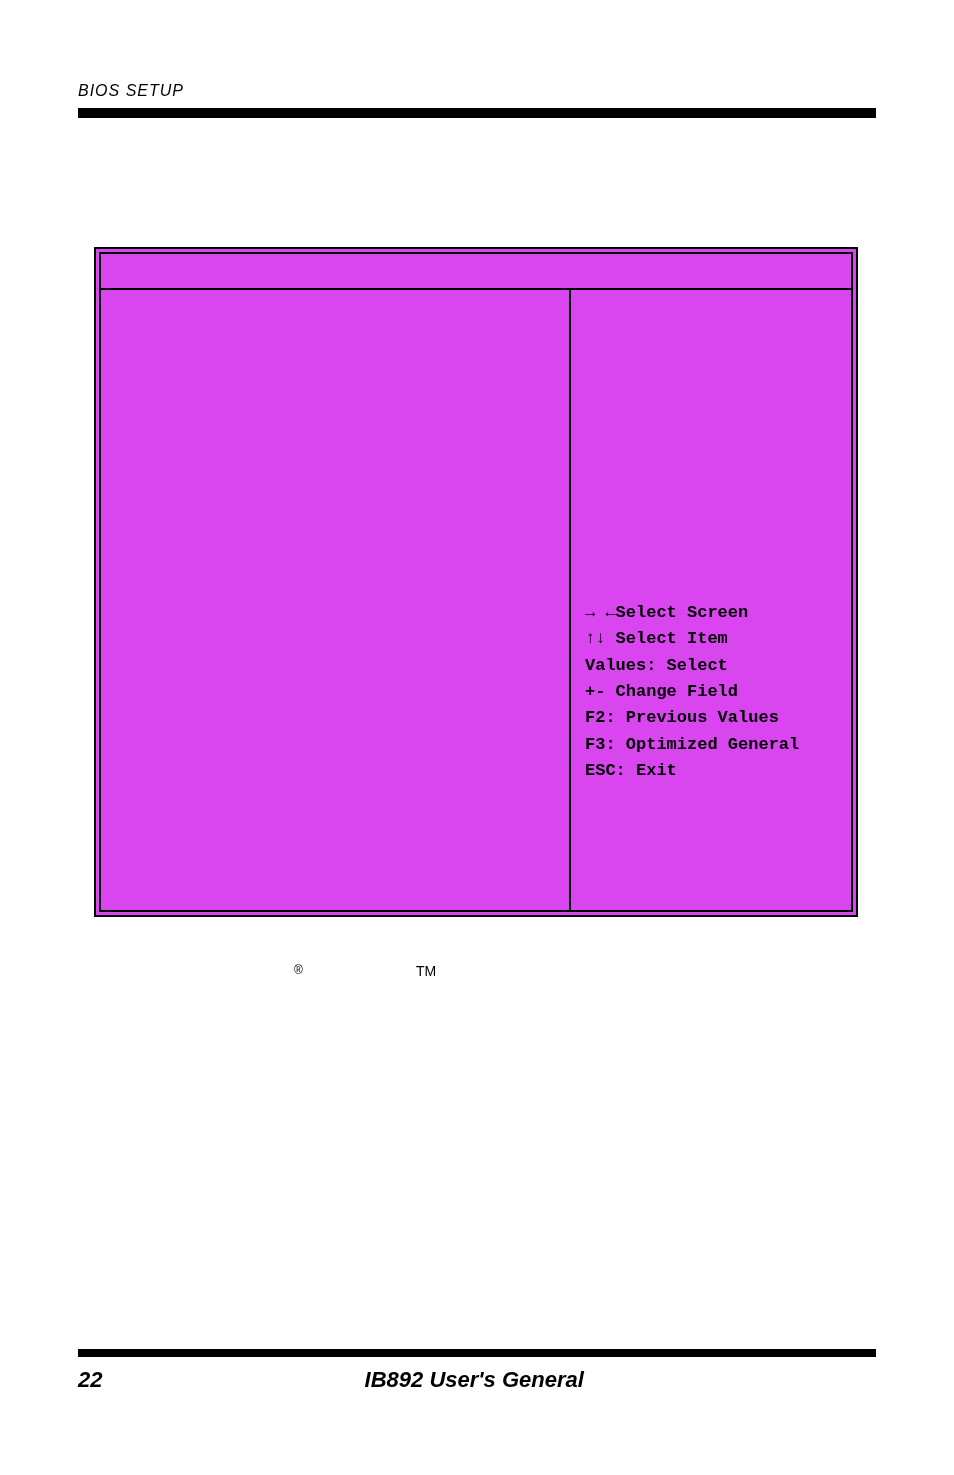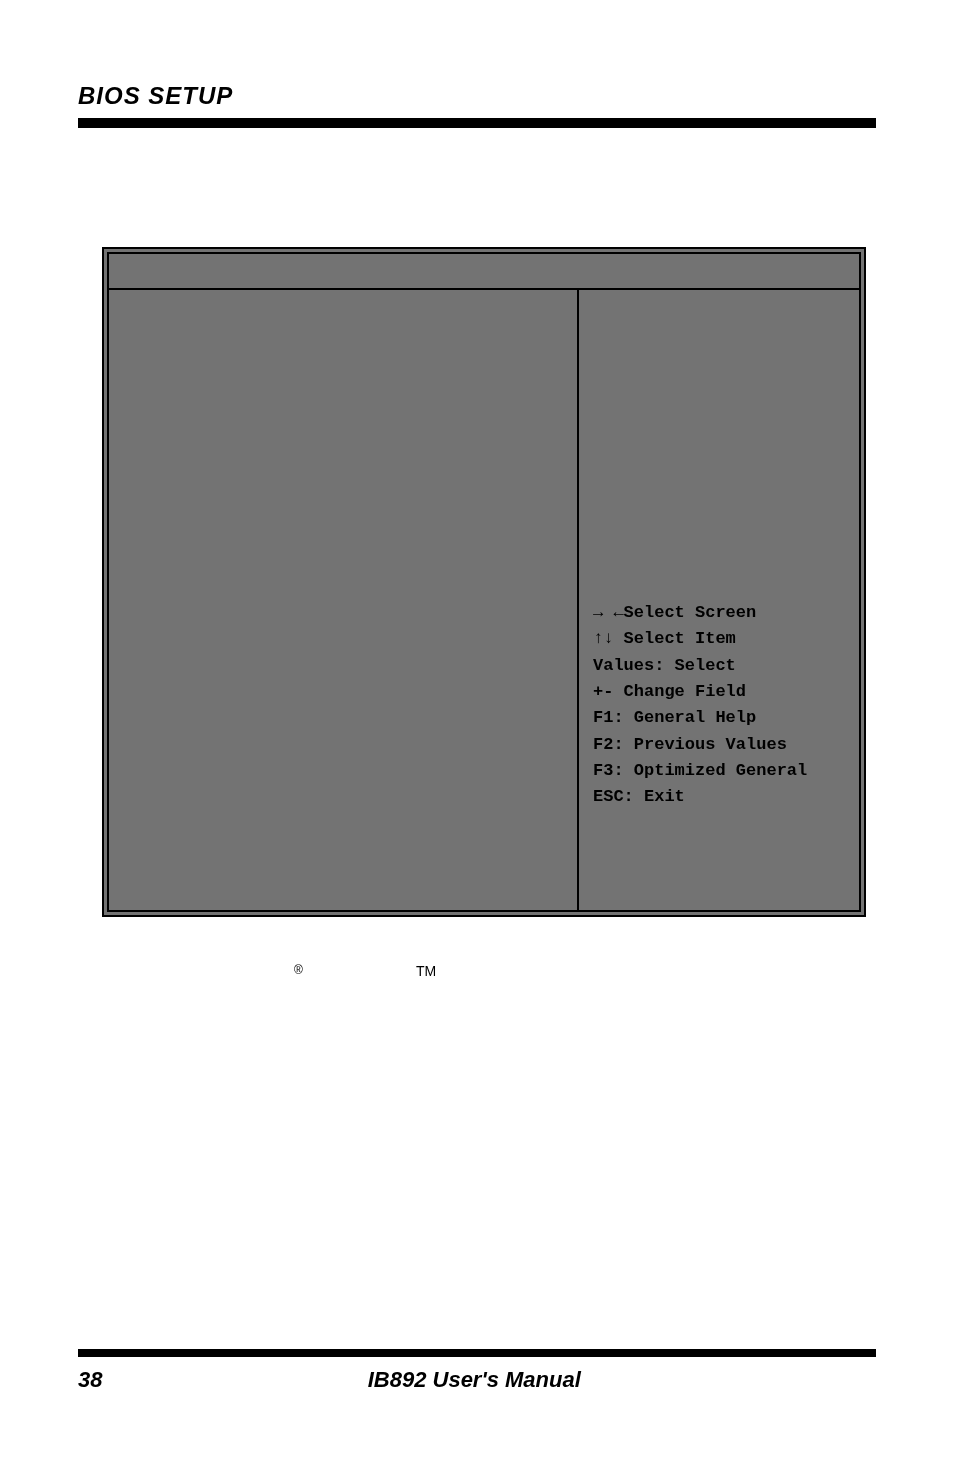--- a/index.html
+++ b/index.html
@@ -15,38 +15,38 @@
       position: relative;
     }
     .header-row {
       position: absolute;
       top: 82px;
       left: 78px;
       right: 78px;
     }
     .header-title {
       font-family: "Arial Black", Arial, sans-serif;
-      font-weight: 700;
-      font-size: 24px;
+      font-weight: 400;
+      font-size: 16px;
       font-style: italic;
       letter-spacing: 1px;
     }
     .thick-rule {
       height: 10px;
       background: #000;
       margin-top: 8px;
     }
     .bios-box {
       position: absolute;
       top: 247px;
-      left: 102px;
+      left: 94px;
       width: 764px;
       height: 670px;
       border: 7px double #000;
-      background: #737373;
+      background: #d946ef;
     }
     .bios-topbar {
       height: 36px;
       border-bottom: 2px solid #000;
     }
     .bios-body {
       display: flex;
       height: calc(100% - 36px);
     }
     .bios-left {
@@ -129,34 +129,33 @@
 <div class="bios-box">
   <div class="bios-topbar"></div>
   <div class="bios-body">
     <div class="bios-left"></div>
     <div class="bios-right">
       <div class="help-block">
         <div class="help-line">→ ←Select Screen</div>
         <div class="help-line">↑↓ Select Item</div>
         <div class="help-line">Values: Select</div>
         <div class="help-line">+-  Change Field</div>
-        <div class="help-line">F1: General Help</div>
         <div class="help-line">F2: Previous Values</div>
         <div class="help-line">F3: Optimized General</div>
         <div class="help-line">ESC: Exit</div>
       </div>
     </div>
   </div>
 </div>
 
 <div class="sup-marks">
   <span class="sup-r">®</span>
   <span class="sup-tm">TM</span>
 </div>
 
 <div class="footer-rule-row">
   <div class="footer-rule"></div>
   <div class="footer-line">
-    <div class="page-num">38</div>
-    <div class="footer-center">IB892 User's Manual</div>
+    <div class="page-num">22</div>
+    <div class="footer-center">IB892 User's General</div>
     <div style="width:30px"></div>
   </div>
 </div>
 
 </body></html>

